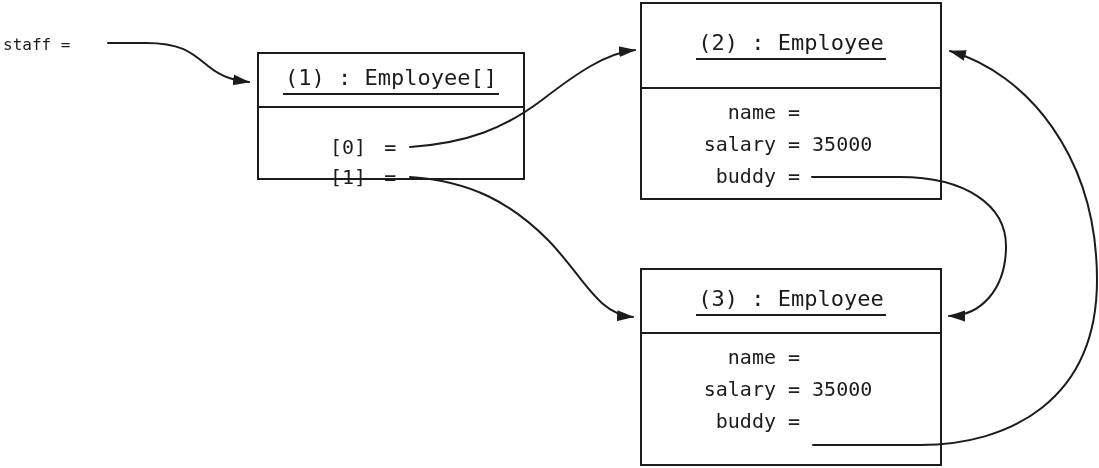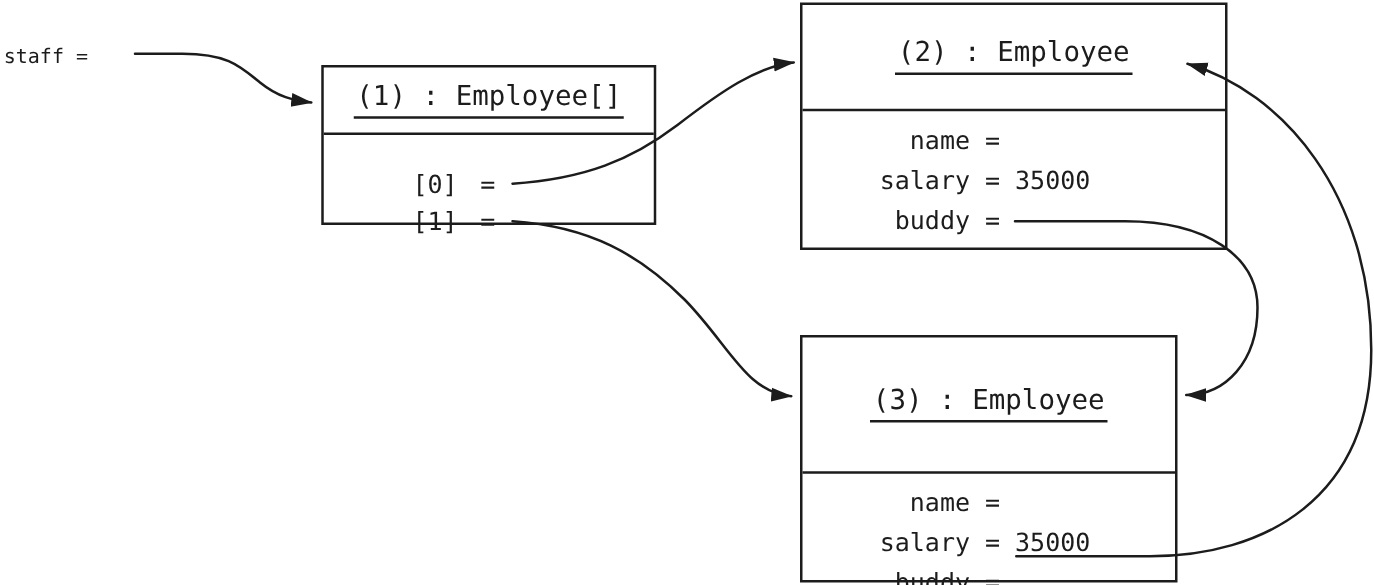--- a/index.html
+++ b/index.html
@@ -57,24 +57,24 @@
   .frow .eq{margin-left:12px;}
   .frow .fv{margin-left:12px;}
   
   #box1 .obj-body{padding-top:24px;}
   #box1 .frow{line-height:30px;padding-left:71px;}
   #box1 .frow .fn{width:auto;text-align:left;}
   #box1 .frow .eq{margin-left:18px;}
   #box2 .obj-body,#box3 .obj-body{padding-top:7px;}
   #box1{left:257px;top:52px;width:268px;height:128px;}
   #box1 .obj-title-compartment{height:54px;}
-  #box2{left:640px;top:2px;width:342px;height:198px;}
+  #box2{left:640px;top:2px;width:302px;height:198px;}
   #box2 .obj-title-compartment{height:85px;}
   #box3{left:640px;top:268px;width:302px;height:198px;}
-  #box3 .obj-title-compartment{height:109px;}
+  #box3 .obj-title-compartment{height:64px;}
   .staff-label{
     position:absolute;
     left:3px;top:33px;
     font-size:16px;line-height:24px;
     white-space:pre;
     z-index:2;
   }
 </style>
 </head>
 <body>

